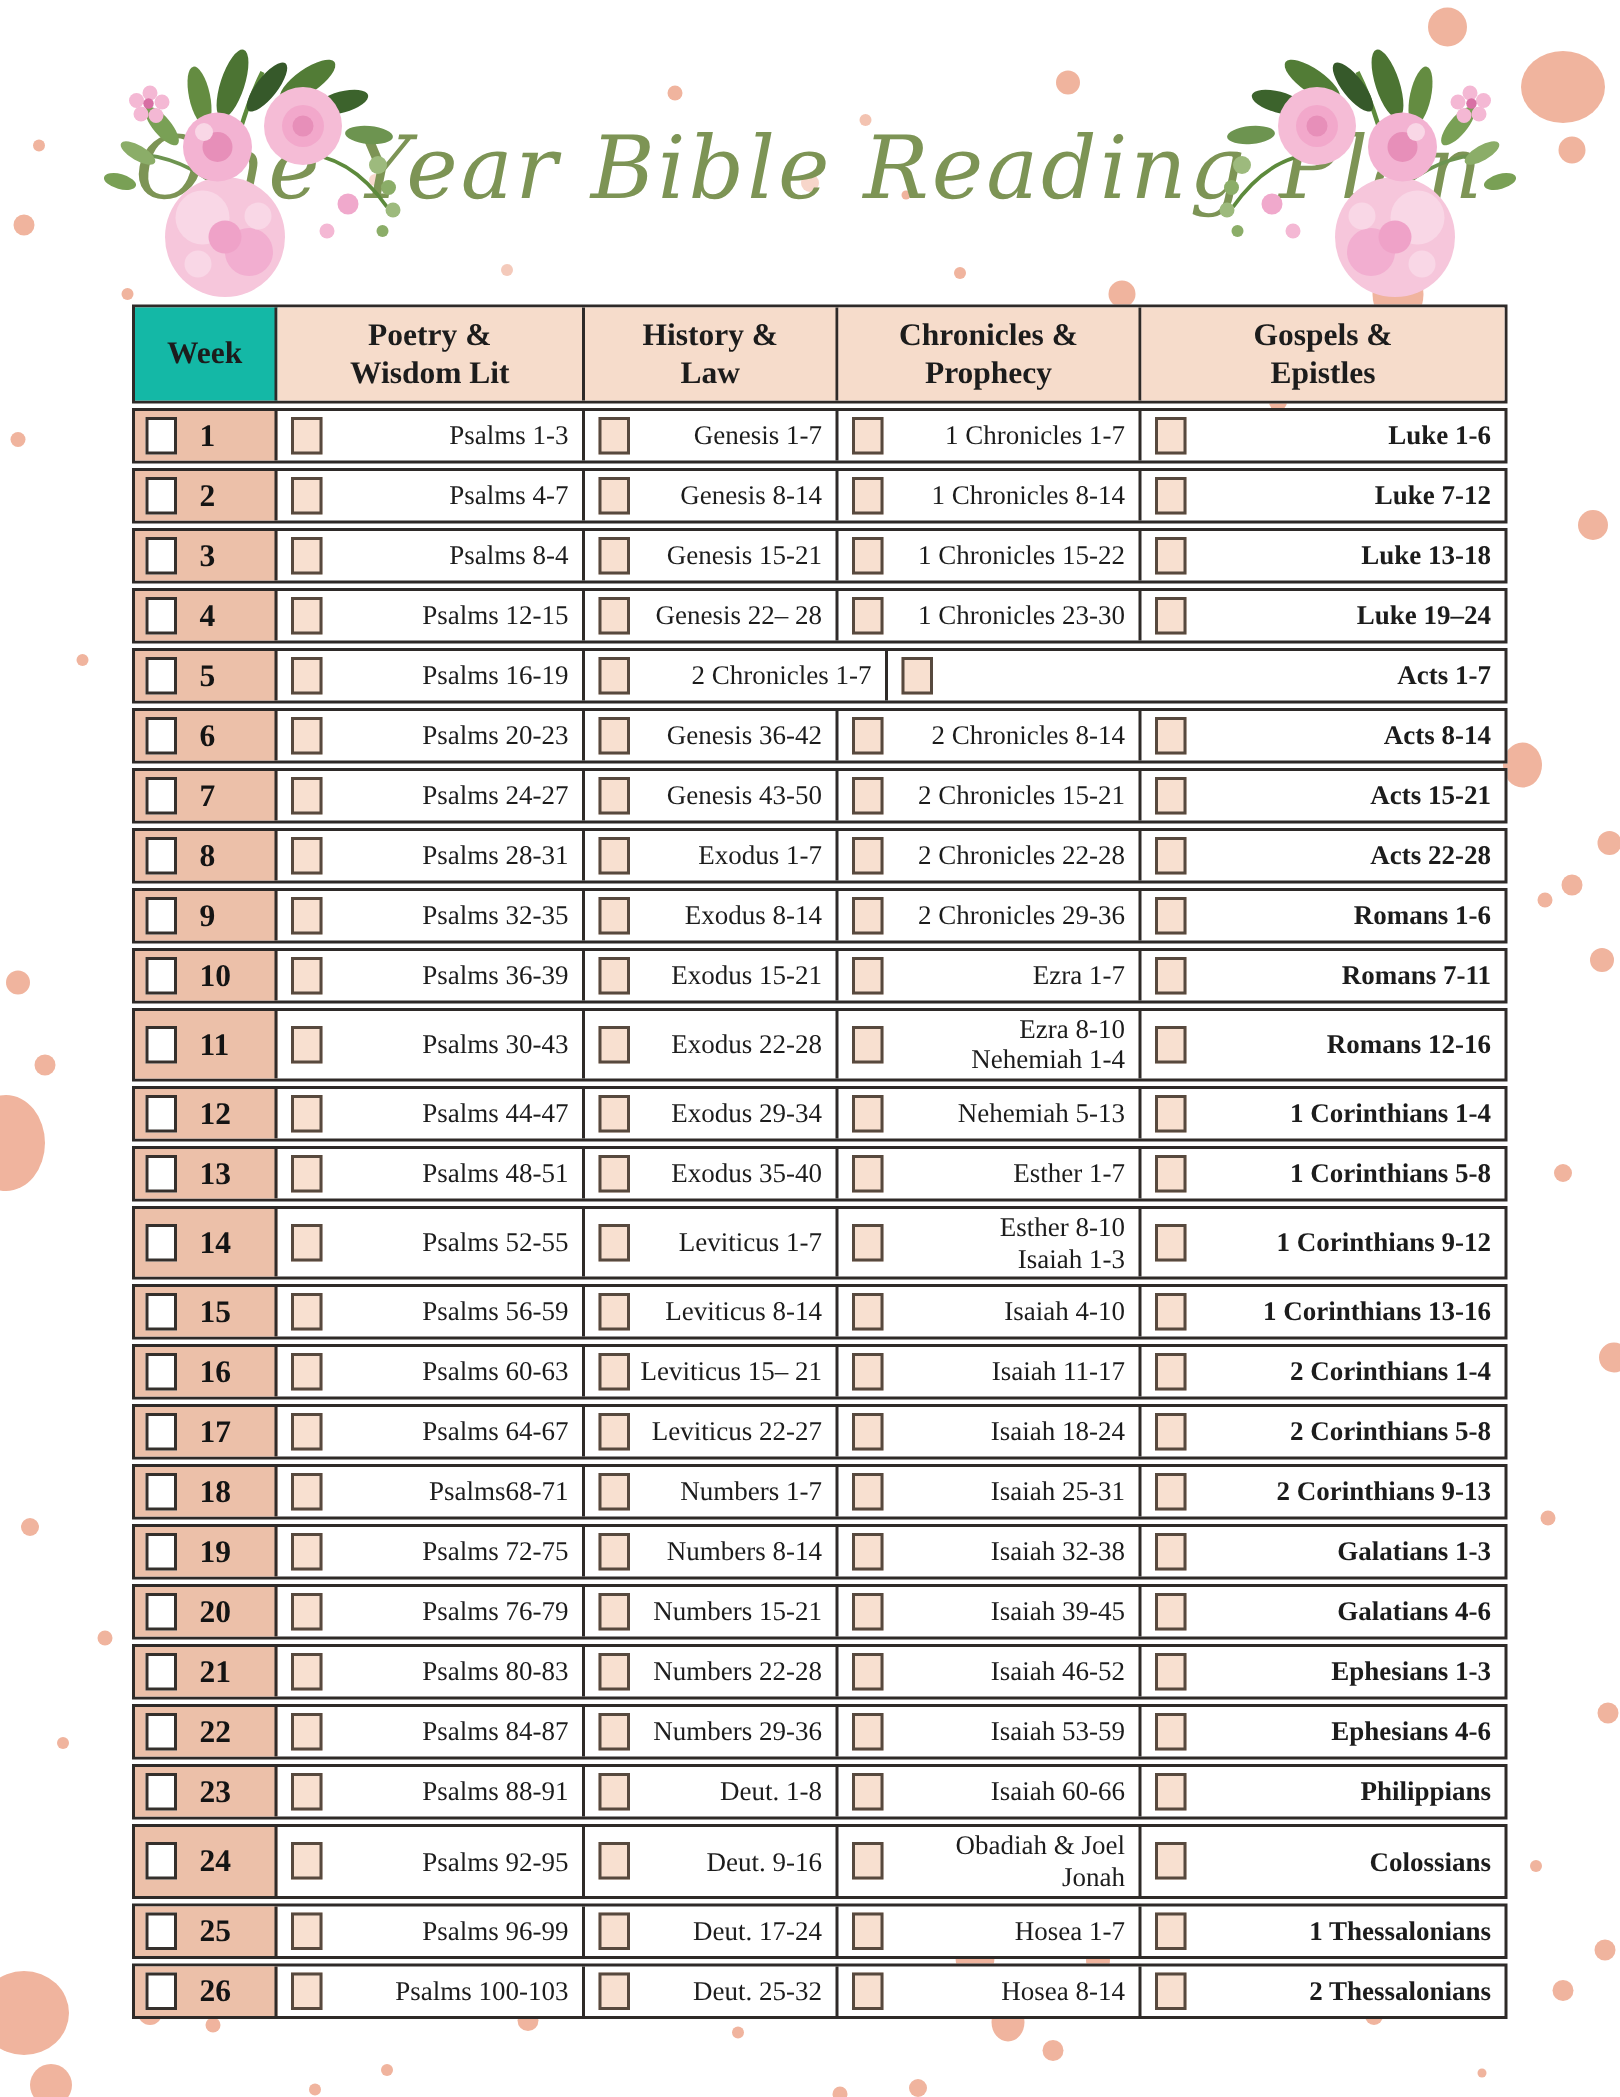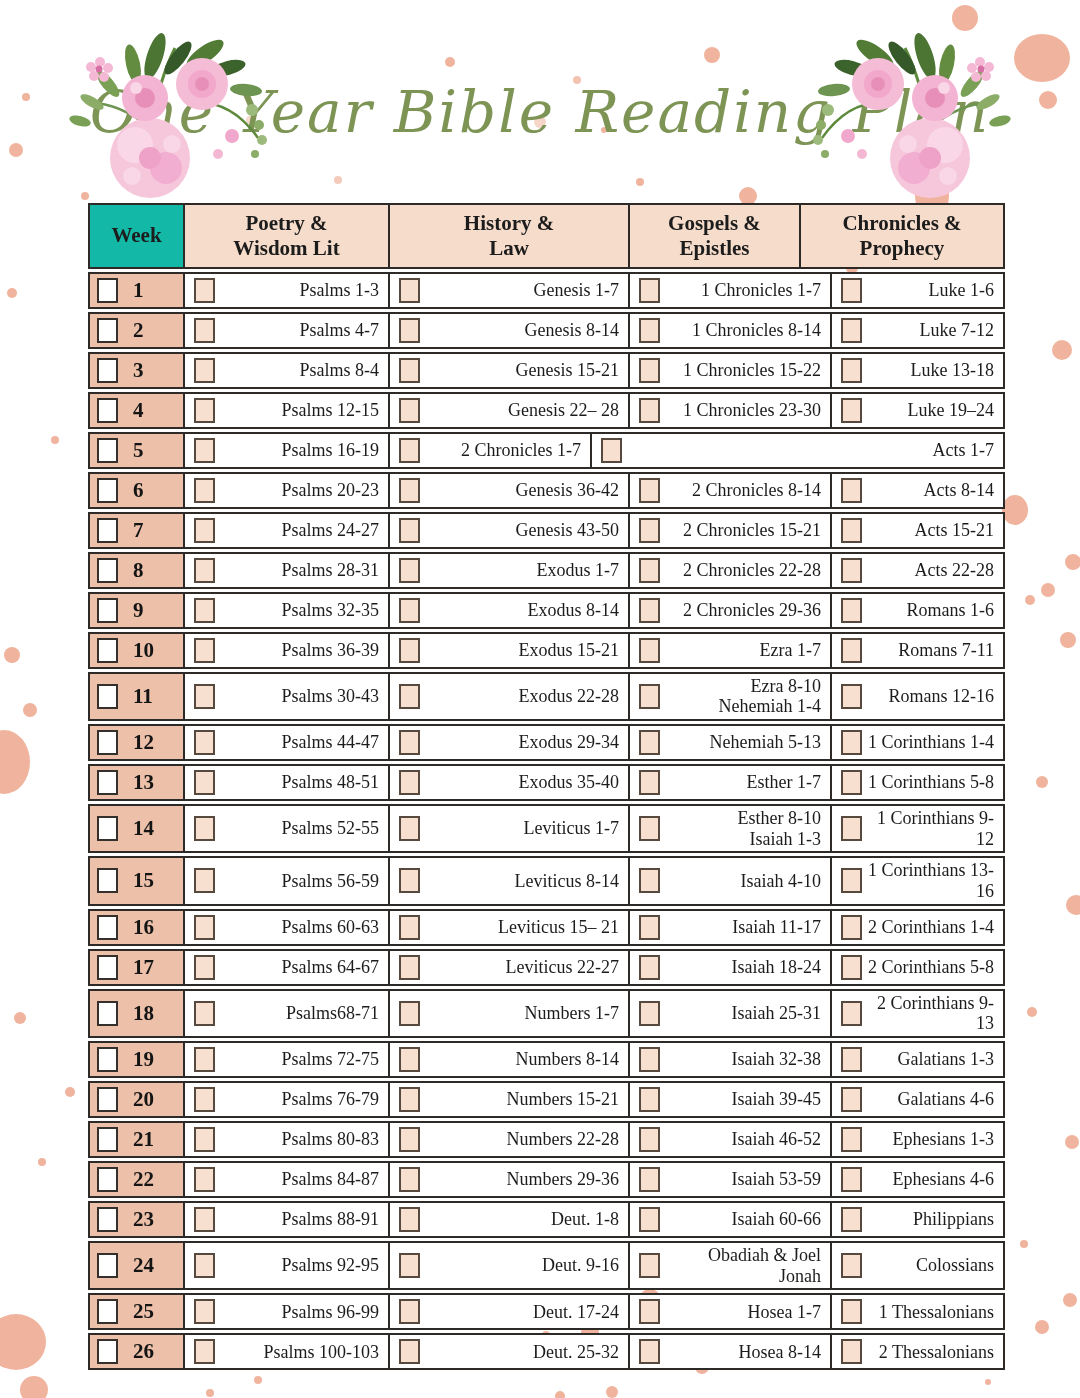--- a/index.html
+++ b/index.html
@@ -21,23 +21,23 @@
     display:flex;border:2.5px solid #2e2a28;margin-bottom:3px;background:#ffffff;
     box-sizing:border-box;
   }
   .cell{
     box-sizing:border-box;border-right:2px solid #2e2a28;
     display:flex;align-items:center;min-height:33px;padding:2px 9px;
   }
   .cell:last-child{border-right:none;}
   .c0{width:95px;}
   .c1{width:205px;}
-  .c2{width:240px;}
+  .c2{width:169px;}
   .c3{width:202px;}
-  .c4{flex:1;}
+  .c4{flex:1;font-weight:bold;}
   .header-cell{
     background:#f6dccb;justify-content:center;text-align:center;
     font-weight:bold;font-size:21px;line-height:1.18;color:#1c1c1c;
     white-space:pre-line;padding:6px 4px;min-height:52px;
   }
   .header-cell.c0{background:#14b8a6;text-align:center;}
   .week-cell{background:#ecc0a9;padding-left:7px;}
   .week-num{font-weight:bold;font-size:21px;color:#141414;margin-left:15px;}
   .reading-cell{justify-content:space-between;}
   .reading-label{
@@ -175,24 +175,24 @@
 
 <h1 class="title">One Year Bible Reading Plan</h1>
 
 <div id="plan-table">
     <div class="row header-row">
       <div class="cell header-cell c0">Week</div>
       <div class="cell header-cell c1">Poetry &amp;
 Wisdom Lit</div>
       <div class="cell header-cell c2">History &amp;
 Law</div>
+      <div class="cell header-cell c3">Chronicles &amp;
+Prophecy</div>
       <div class="cell header-cell c4">Gospels &amp;
 Epistles</div>
-      <div class="cell header-cell c3">Chronicles &amp;
-Prophecy</div>
     </div>
     <div class="row">
       <div class="cell week-cell c0">
         <span class="cb cb-white"></span>
         <span class="week-num">1</span>
       </div>
       <div class="cell reading-cell c1">
         <span class="cb cb-peach"></span>
         <span class="reading-label">Psalms 1-3</span>
       </div>

